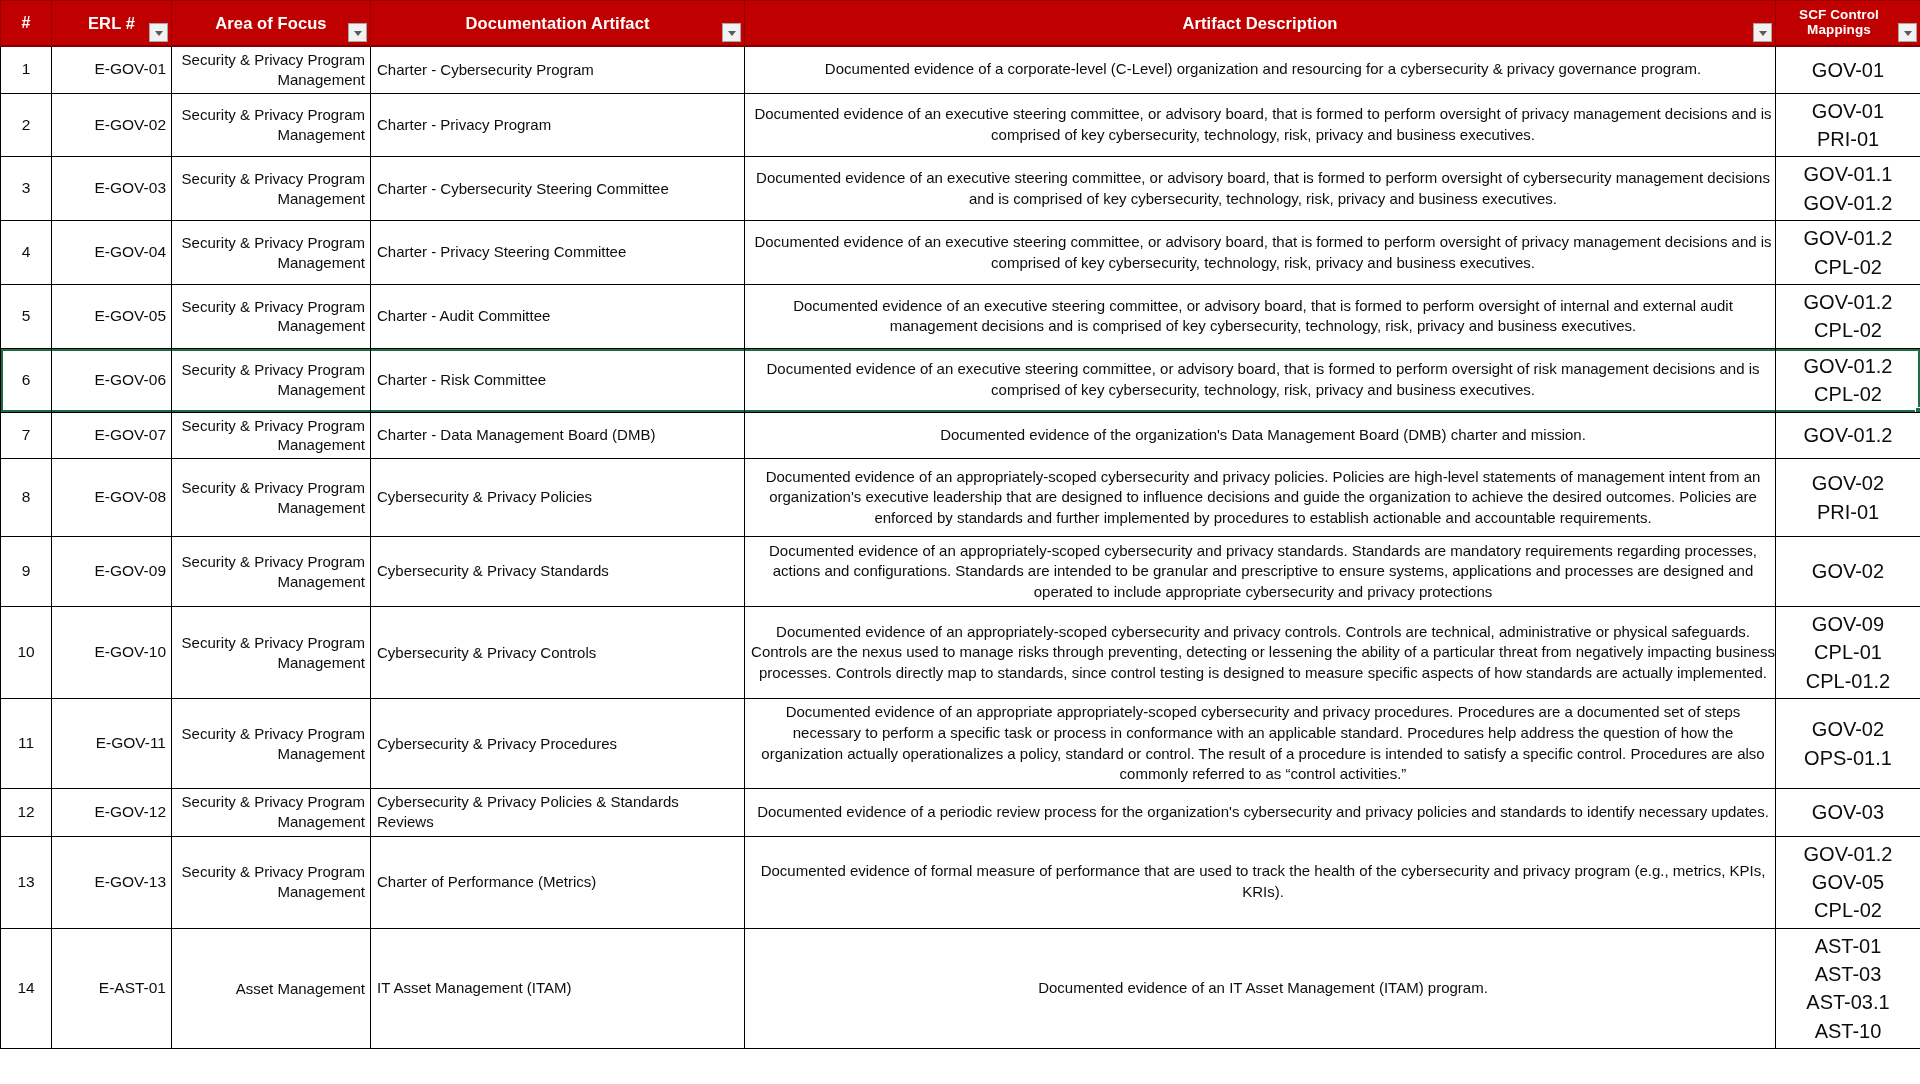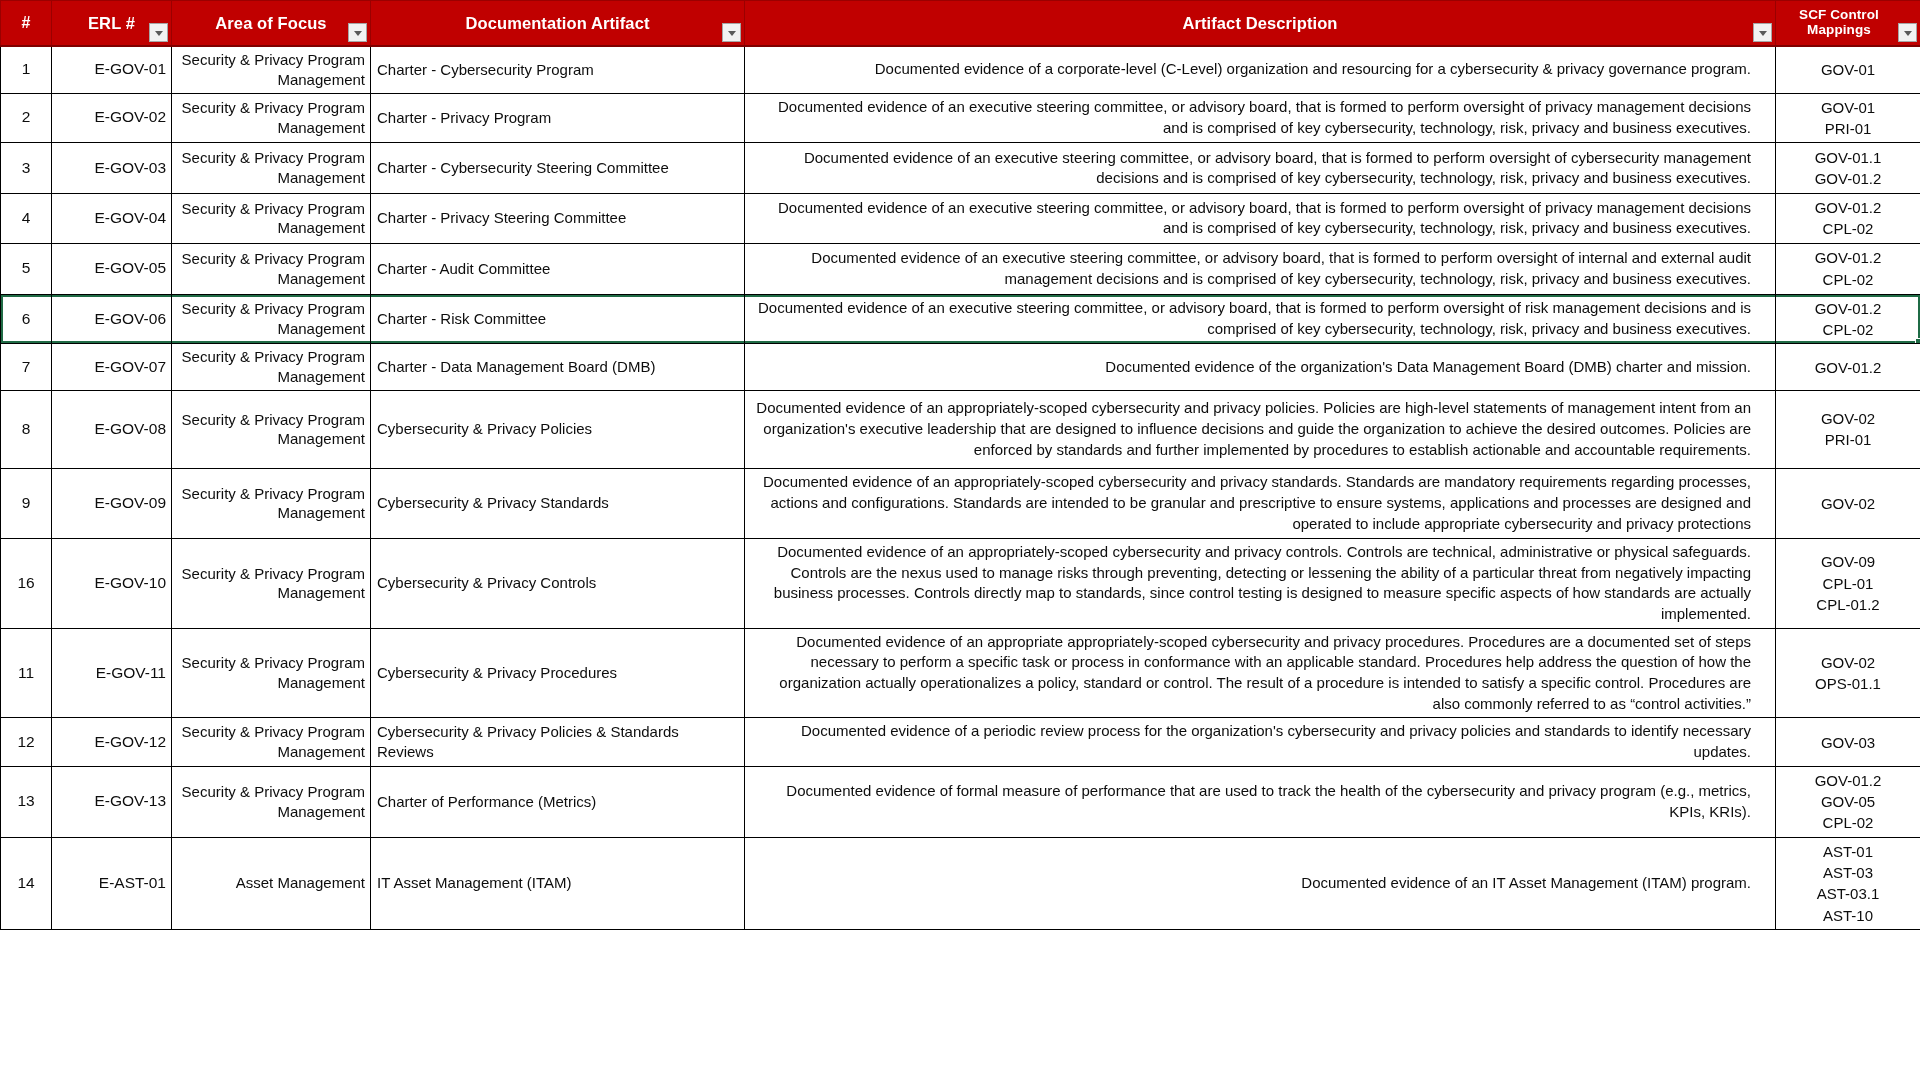--- a/index.html
+++ b/index.html
@@ -110,29 +110,29 @@
   }
   td.area {
     text-align: right;
     line-height: 1.32;
   }
   td.art {
     text-align: left;
     padding-left: 6px;
   }
   td.desc {
-    text-align: right;
+    text-align: center;
     vertical-align: middle;
     padding-left: 6px;
-    padding-right: 24px;
+    padding-right: 0;
     line-height: 1.38;
   }
   td.scf {
     text-align: center;
-    font-size: 15px;
+    font-size: 20px;
     line-height: 1.42;
     padding-left: 2px;
     padding-right: 2px;
   }
   td.scf .scf-line { display: block; }
 
   
   tr.selected td {
     position: relative;
   }
@@ -284,21 +284,21 @@
           <td class="num">9</td>
           <td class="erl">E-GOV-09</td>
           <td class="area">Security &amp; Privacy Program Management</td>
           <td class="art">Cybersecurity &amp; Privacy Standards</td>
           <td class="desc">Documented evidence of an appropriately-scoped cybersecurity and privacy standards. Standards are mandatory requirements regarding processes, actions and configurations. Standards are intended to be granular and prescriptive to ensure systems, applications and processes are designed and operated to include appropriate cybersecurity and privacy protections</td>
           <td class="scf">
             <span class="scf-line">GOV-02</span>
           </td>
         </tr>
         <tr style="height: 78px;">
-          <td class="num">16</td>
+          <td class="num">10</td>
           <td class="erl">E-GOV-10</td>
           <td class="area">Security &amp; Privacy Program Management</td>
           <td class="art">Cybersecurity &amp; Privacy Controls</td>
           <td class="desc">Documented evidence of an appropriately-scoped cybersecurity and privacy controls. Controls are technical, administrative or physical safeguards. Controls are the nexus used to manage risks through preventing, detecting or lessening the ability of a particular threat from negatively impacting business processes. Controls directly map to standards, since control testing is designed to measure specific aspects of how standards are actually implemented.</td>
           <td class="scf">
             <span class="scf-line">GOV-09</span>
             <span class="scf-line">CPL-01</span>
             <span class="scf-line">CPL-01.2</span>
           </td>
         </tr>

